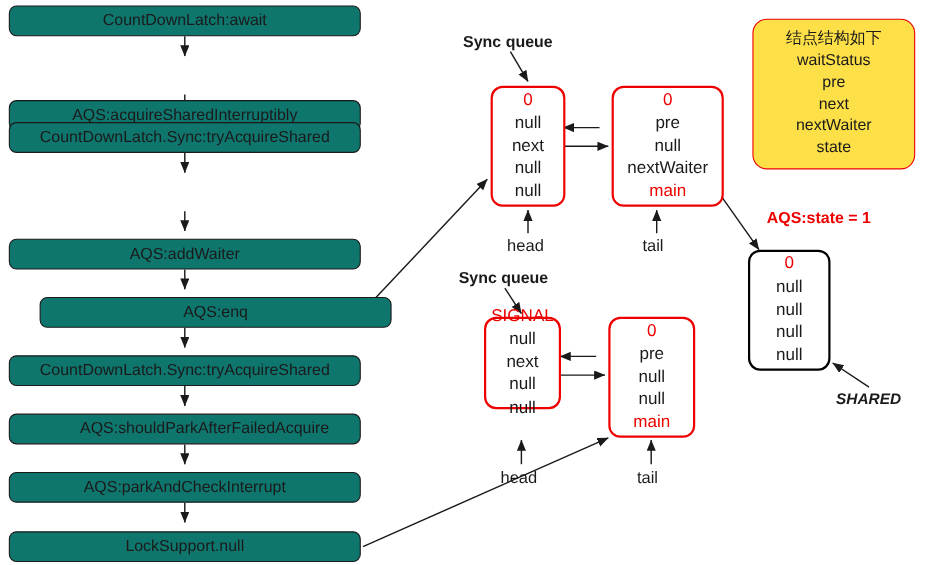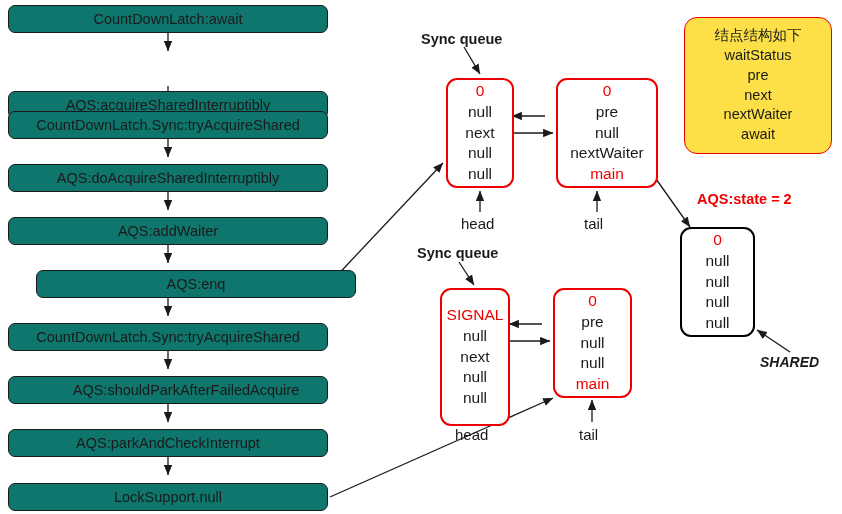--- a/index.html
+++ b/index.html
@@ -160,23 +160,20 @@
 
   <div class="flow-box" style="top:5px;">
       <span>CountDownLatch:await</span>
     </div>
   <div class="flow-box" style="top:58px;margin-top:33px;">
       <span>AQS:acquireSharedInterruptibly</span>
     </div>
   <div class="flow-box" style="top:111px;">
       <span>CountDownLatch.Sync:tryAcquireShared</span>
     </div>
-  <div class="flow-box" style="top:164px;">
-      <span>AQS:doAcquireSharedInterruptibly</span>
-    </div>
   <div class="flow-box" style="top:217px;">
       <span>AQS:addWaiter</span>
     </div>
   <div class="flow-box" style="top:270px;margin-left:28px;">
       <span>AQS:enq</span>
     </div>
   <div class="flow-box" style="top:323px;">
       <span>CountDownLatch.Sync:tryAcquireShared</span>
     </div>
   <div class="flow-box" style="top:376px;padding-left:36px;">
@@ -205,21 +202,21 @@
     <div class="node-row">null</div>
     <div class="node-row">nextWaiter</div>
     <div class="node-row red">main</div>
   </div>
 
   <div class="label" style="left:461px; top:216px;">head</div>
   <div class="label" style="left:584px; top:216px;">tail</div>
 
   <div class="label bold" style="left:417px; top:246px;">Sync queue</div>
 
-  <div class="node-box" style="left:440px; top:288px; width:70px; height:138px;">
+  <div class="node-box" style="left:440px; top:288px; width:70px; height:84px;">
     <div class="node-row red">SIGNAL</div>
     <div class="node-row">null</div>
     <div class="node-row">next</div>
     <div class="node-row">null</div>
     <div class="node-row">null</div>
   </div>
 
   <div class="node-box" style="left:553px; top:288px; width:79px; height:110px;">
     <div class="node-row red">0</div>
     <div class="node-row">pre</div>
@@ -230,24 +227,24 @@
 
   <div class="label" style="left:455px; top:427px;">head</div>
   <div class="label" style="left:579px; top:427px;">tail</div>
 
   <div class="legend-box" style="left:684px; top:17px; width:148px; height:137px;">
     <div class="legend-row">结点结构如下</div>
     <div class="legend-row">waitStatus</div>
     <div class="legend-row">pre</div>
     <div class="legend-row">next</div>
     <div class="legend-row">nextWaiter</div>
-    <div class="legend-row">await</div>
-  </div>
-
-  <div class="label red-bold" style="left:697px; top:192px;">AQS:state = 2</div>
+    <div class="legend-row">state</div>
+  </div>
+
+  <div class="label red-bold" style="left:697px; top:192px;">AQS:state = 1</div>
 
   <div class="node-box black-border" style="left:680px; top:227px; width:75px; height:110px;">
     <div class="node-row red">0</div>
     <div class="node-row">null</div>
     <div class="node-row">null</div>
     <div class="node-row">null</div>
     <div class="node-row">null</div>
   </div>
 
   <div class="label italic-bold" style="left:760px; top:355px;">SHARED</div>

